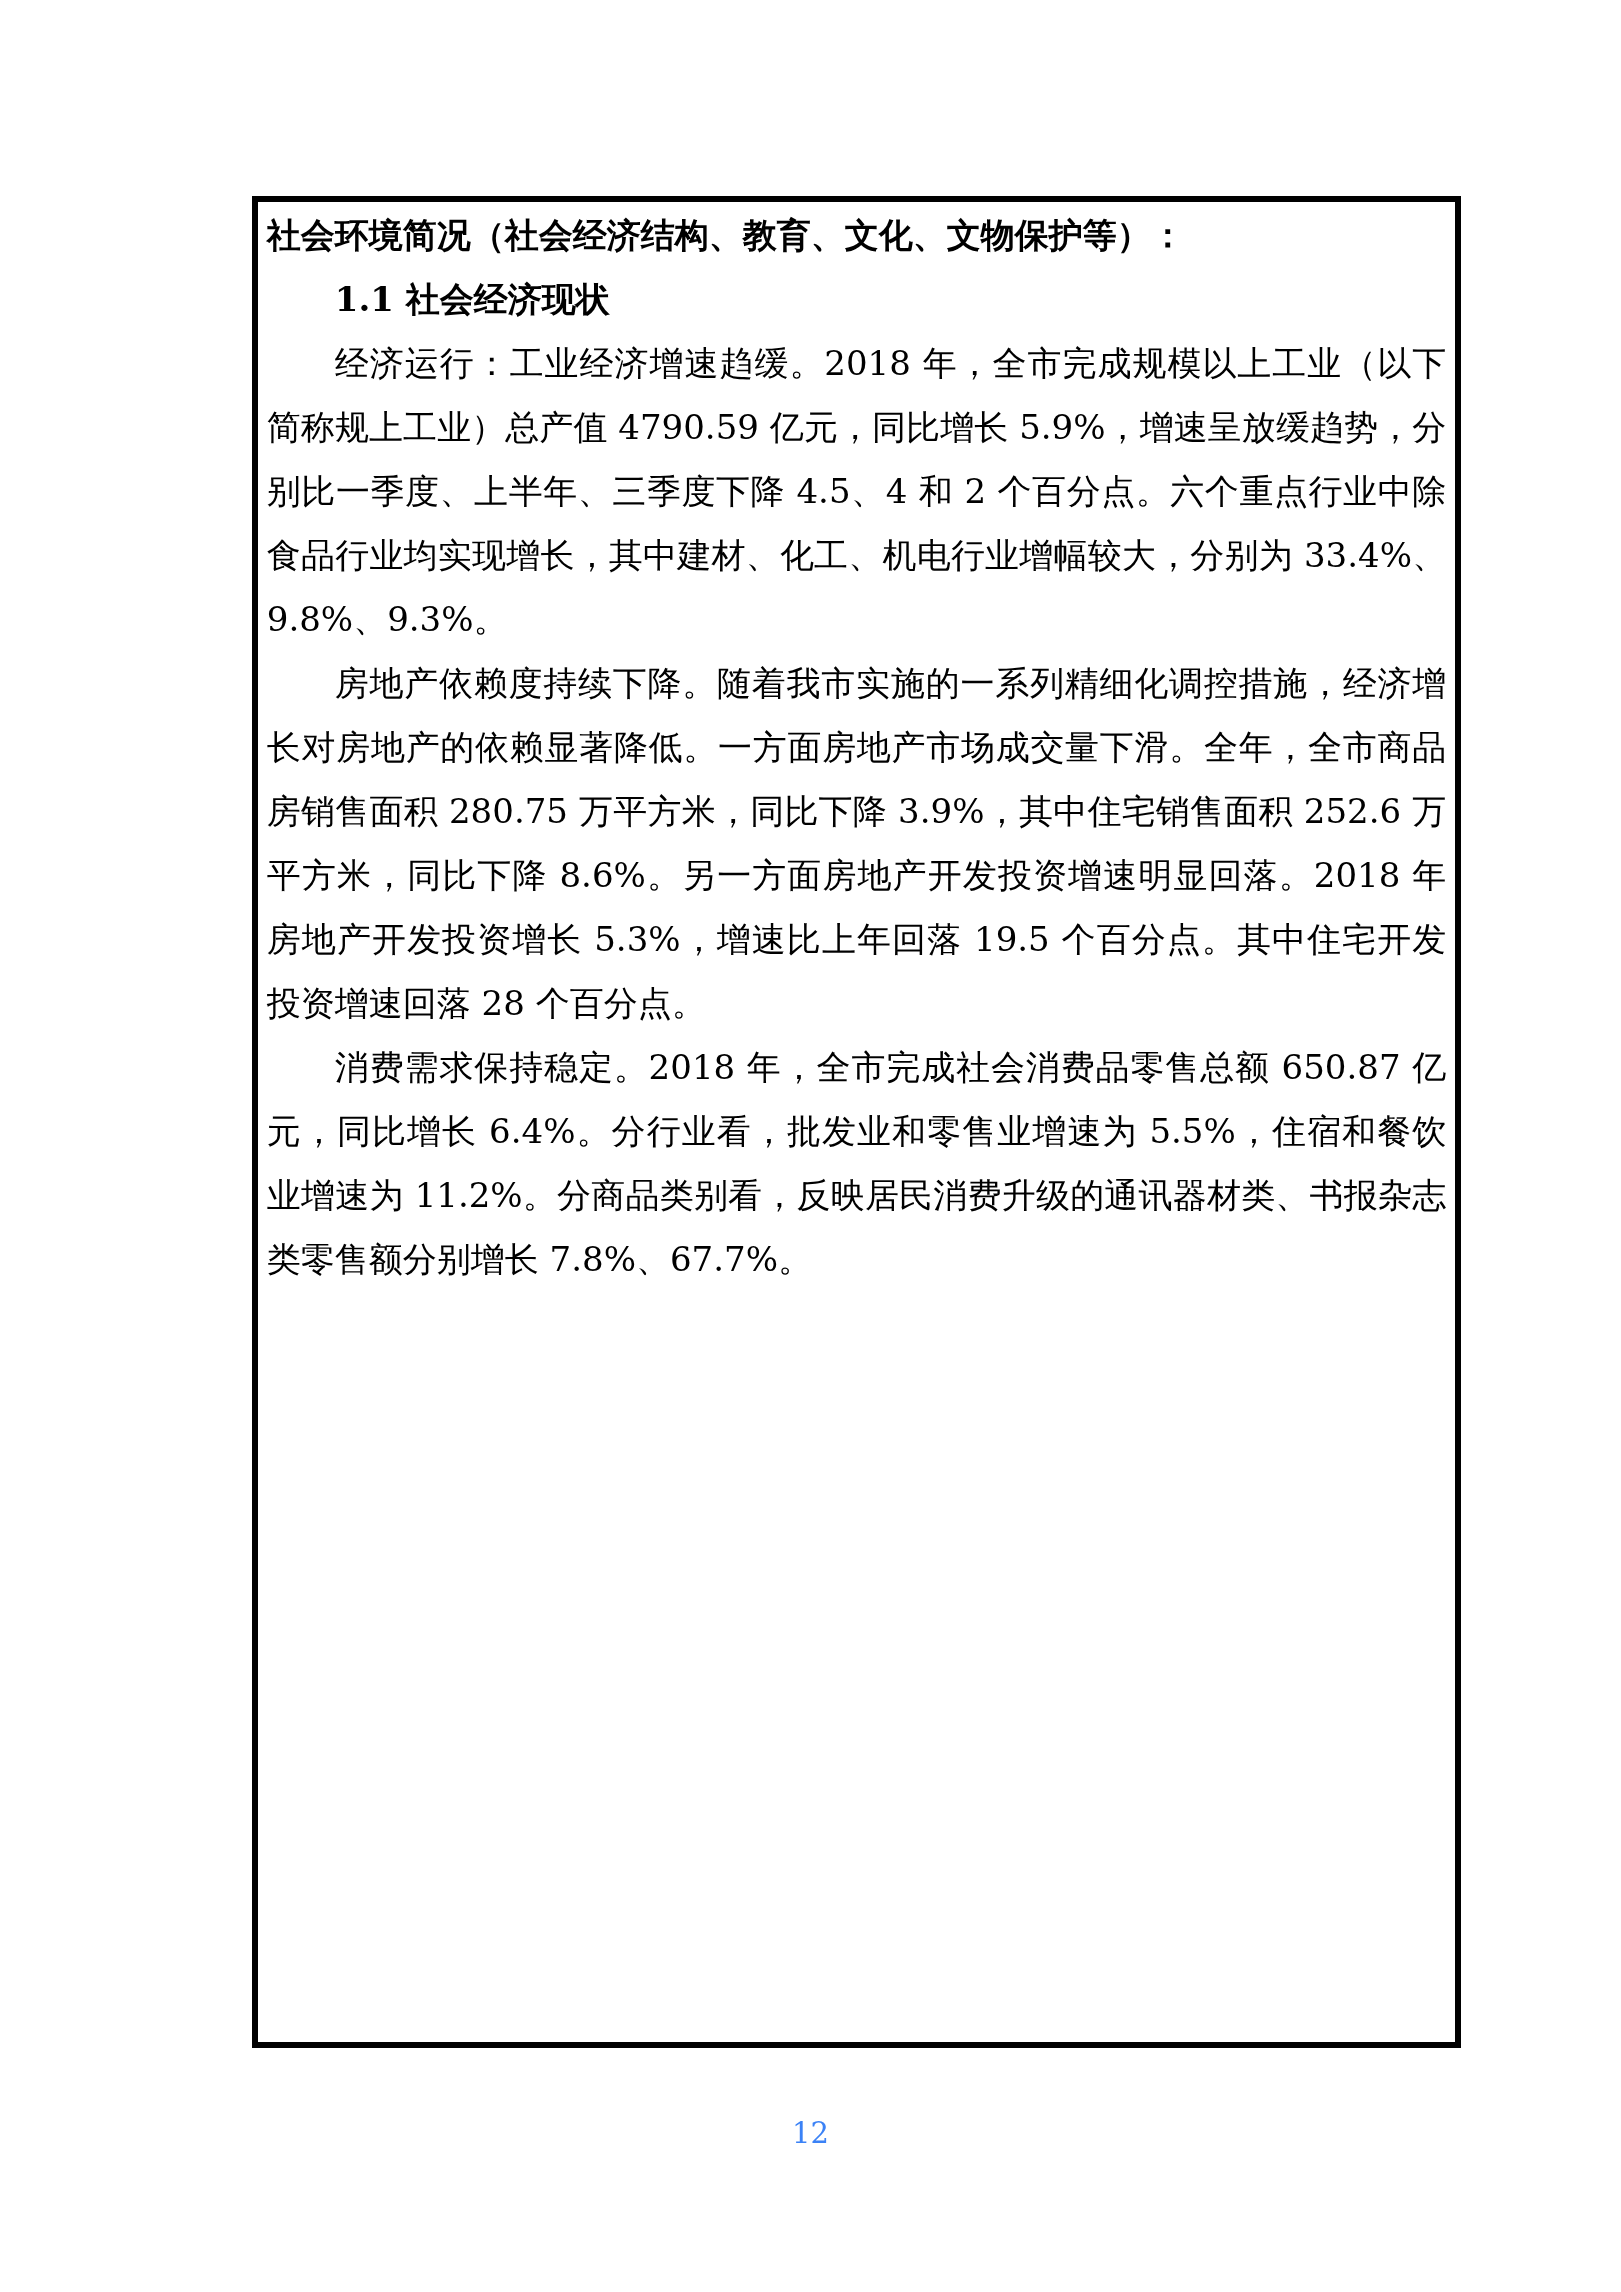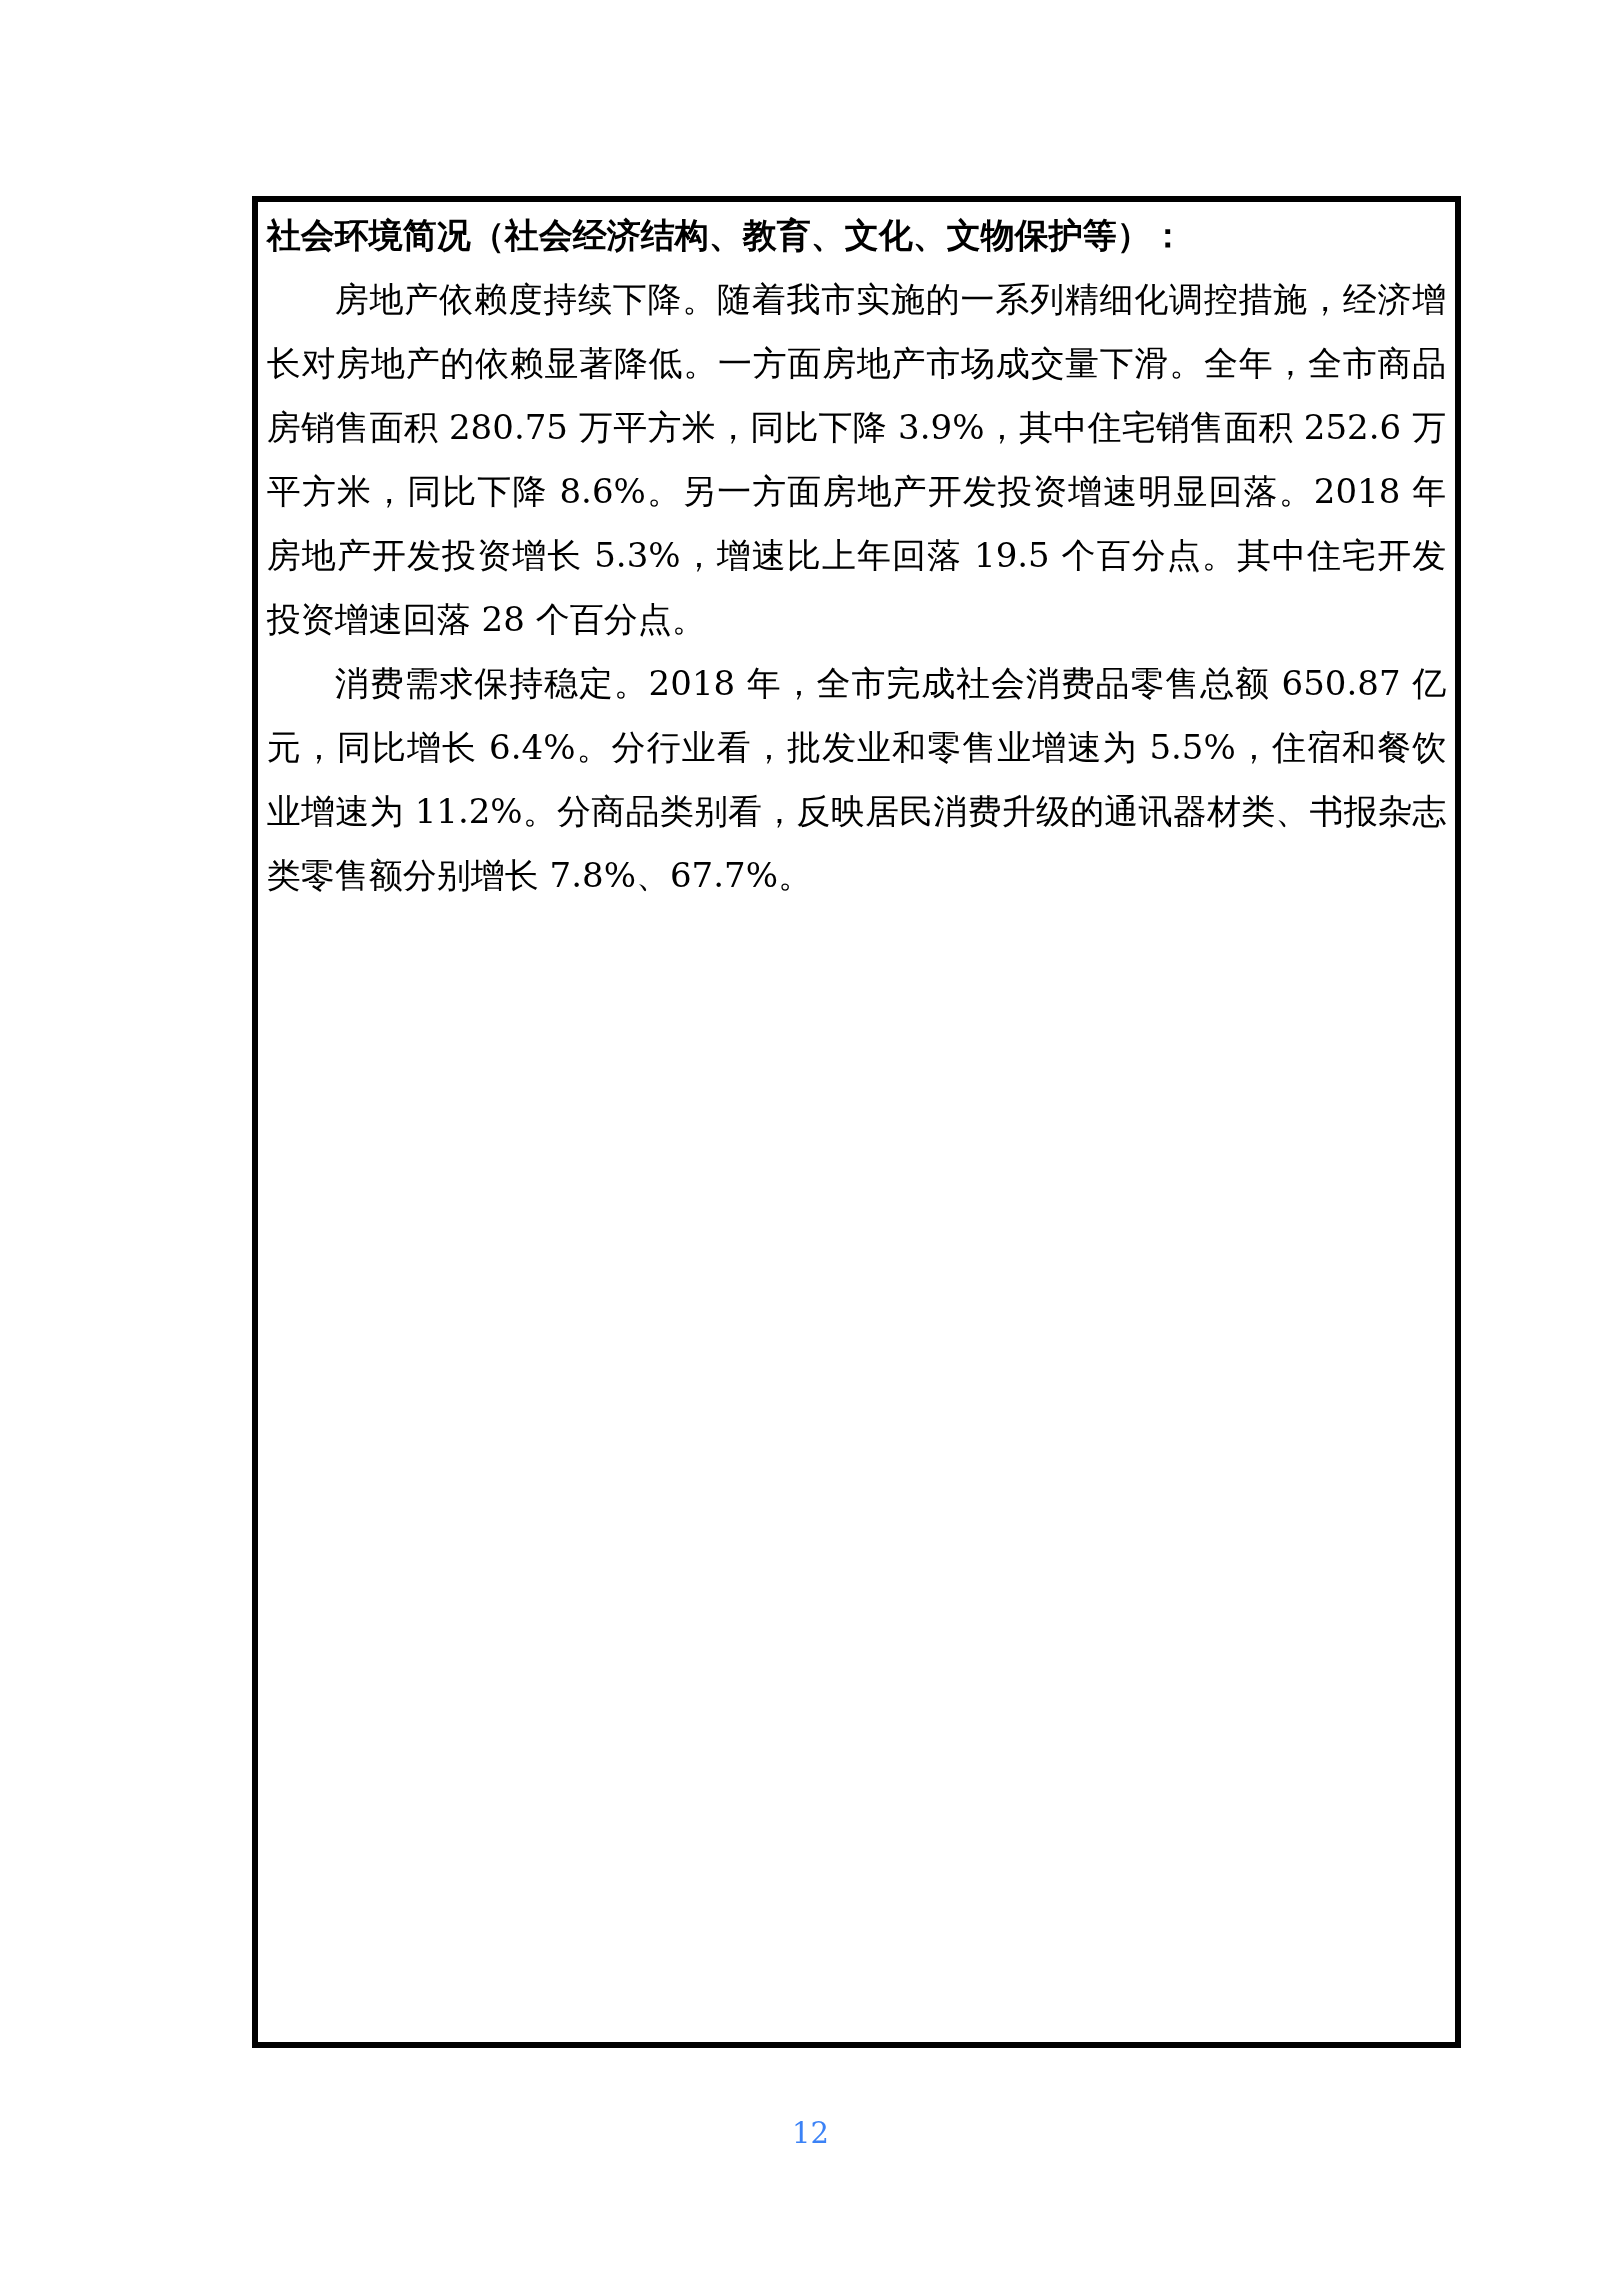--- a/index.html
+++ b/index.html
@@ -65,22 +65,24 @@
 </style>
 </head>
 <body>
 
 <div class="page">
 
   <div class="content-box">
 
     <p class="box-title">社会环境简况（社会经济结构、教育、文化、文物保护等）：</p>
 
+    <p class="section-heading">1.1 社会经济现状</p>
 
 
+    <p class="body-para">经济运行：工业经济增速趋缓。2018 年，全市完成规模以上工业（以下简称规上工业）总产值 4790.59 亿元，同比增长 5.9%，增速呈放缓趋势，分别比一季度、上半年、三季度下降 4.5、4 和 2 个百分点。六个重点行业中除食品行业均实现增长，其中建材、化工、机电行业增幅较大，分别为 33.4%、9.8%、9.3%。</p>
 
 
     <p class="body-para">房地产依赖度持续下降。随着我市实施的一系列精细化调控措施，经济增长对房地产的依赖显著降低。一方面房地产市场成交量下滑。全年，全市商品房销售面积 280.75 万平方米，同比下降 3.9%，其中住宅销售面积 252.6 万平方米，同比下降 8.6%。另一方面房地产开发投资增速明显回落。2018 年房地产开发投资增长 5.3%，增速比上年回落 19.5 个百分点。其中住宅开发投资增速回落 28 个百分点。</p>
 
 
     <p class="body-para">消费需求保持稳定。2018 年，全市完成社会消费品零售总额 650.87 亿元，同比增长 6.4%。分行业看，批发业和零售业增速为 5.5%，住宿和餐饮业增速为 11.2%。分商品类别看，反映居民消费升级的通讯器材类、书报杂志类零售额分别增长 7.8%、67.7%。</p>
 
   </div>
 
   <div class="page-footer">12</div>

